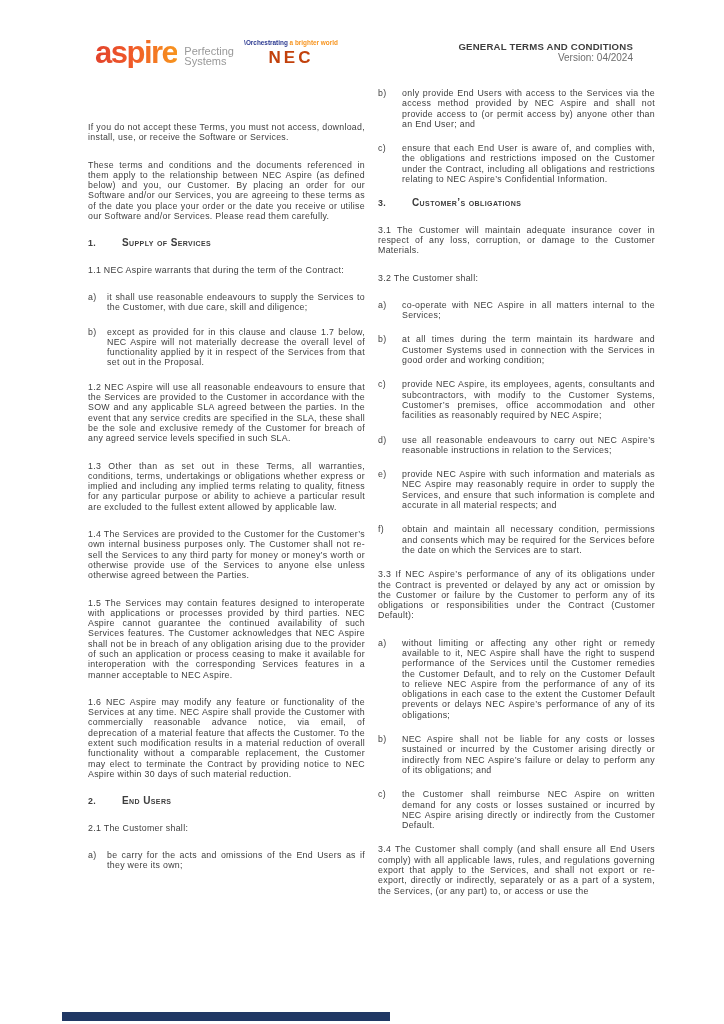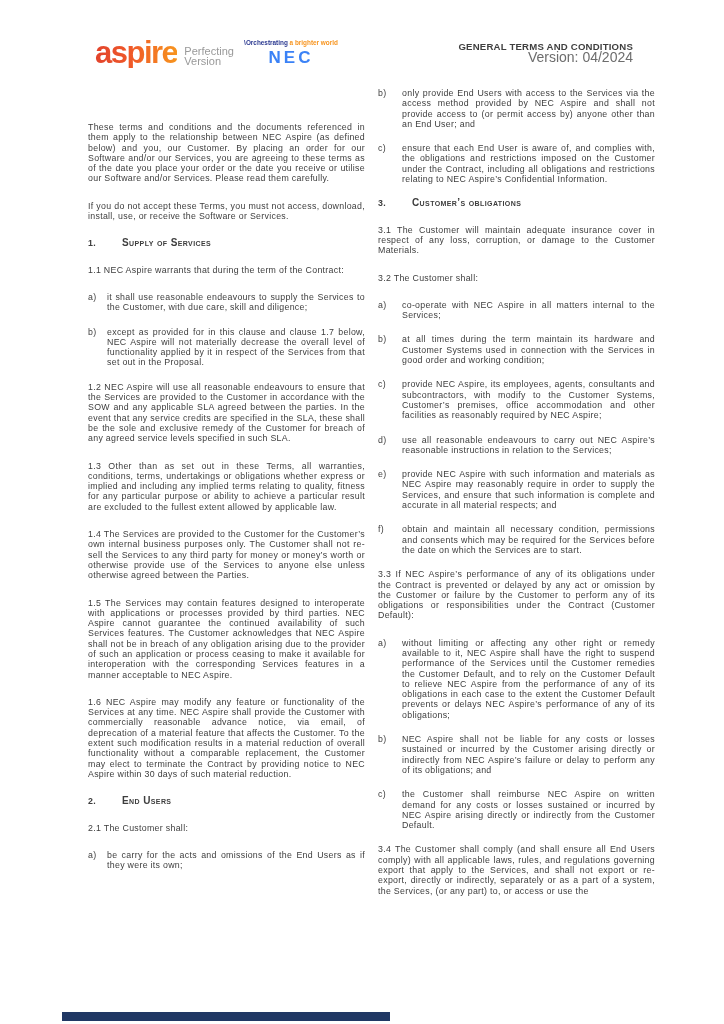--- a/index.html
+++ b/index.html
@@ -22,25 +22,25 @@
     font-size: 31px; font-weight: bold; letter-spacing: -1.5px; line-height: 30px;
     background: linear-gradient(90deg, #e2432c 0%, #f05a28 45%, #f7941e 100%);
     -webkit-background-clip: text; background-clip: text; color: transparent;
   }
   .aspire-tag { color: #999999; font-size: 11px; line-height: 9.5px; margin-left: 7px; padding-top: 7px; }
 
   .nec-logo { position: absolute; left: 239px; top: 1px; width: 104px; text-align: center; }
   .nec-tagline { font-size: 6.4px; font-weight: bold; white-space: nowrap; line-height: 8px; }
   .nec-tag-navy { color: #2b3990; }
   .nec-tag-orange { color: #f7941e; }
-  .nec-word { font-size: 17px; font-weight: 800; color: #3b82f6; letter-spacing: 3px; line-height: 19px; margin-top: 1px; }
+  .nec-word { font-size: 17px; font-weight: 800; color: #c2410c; letter-spacing: 3px; line-height: 19px; margin-top: 1px; }
 
   .title-block { position: absolute; right: 91px; top: 3px; text-align: right; }
   .doc-title { font-size: 9.6px; font-weight: bold; color: #3f3f3f; letter-spacing: 0.2px; line-height: 11px; text-align: center; }
-  .doc-version { font-size: 14px; color: #6d6d6d; line-height: 11px; }
+  .doc-version { font-size: 10px; color: #6d6d6d; line-height: 11px; }
 
   
   .col {
     position: absolute; width: 277px;
     font-size: 8.8px; line-height: 10.3px; letter-spacing: 0.3px;
     text-align: justify; color: #3d3d3d;
   }
   .col-left  { left: 88px;  top: 122px; }
   .col-right { left: 378px; top: 88px; }
 
@@ -65,41 +65,41 @@
 <body>
 
 <div class="page">
 
   <div class="header">
 
     <div class="aspire-logo">
       <span class="aspire-word">aspire</span>
       <span class="aspire-tag">
         <span>Perfecting</span><br>
-        <span>Version</span>
+        <span>Systems</span>
       </span>
     </div>
 
     <div class="nec-logo">
       <div class="nec-tagline">
         <span class="nec-tag-navy">\Orchestrating</span><span class="nec-tag-orange"> a brighter world</span>
       </div>
       <div class="nec-word">NEC</div>
     </div>
 
     <div class="title-block">
       <div class="doc-title">GENERAL TERMS AND CONDITIONS</div>
       <div class="doc-version">Version: 04/2024</div>
     </div>
 
   </div>
 
   <div class="col col-left" id="col-left">
+      <p class="para">If you do not accept these Terms, you must not access, download, install, use, or receive the Software or Services.</p>
       <p class="para">These terms and conditions and the documents referenced in them apply to the relationship between NEC Aspire (as defined below) and you, our Customer. By placing an order for our Software and/or our Services, you are agreeing to these terms as of the date you place your order or the date you receive or utilise our Software and/or Services. Please read them carefully.</p>
-      <p class="para">If you do not accept these Terms, you must not access, download, install, use, or receive the Software or Services.</p>
       <div class="sec-heading">
         <span class="sec-num">1.</span>
         <span class="sec-title">Supply of Services</span>
       </div>
       <p class="para">1.1 NEC Aspire warrants that during the term of the Contract:</p>
       <div class="clause-item">
         <span class="clause-label">a)</span>
         <span class="clause-text">it shall use reasonable endeavours to supply the Services to the Customer, with due care, skill and diligence;</span>
       </div>
       <div class="clause-item">

